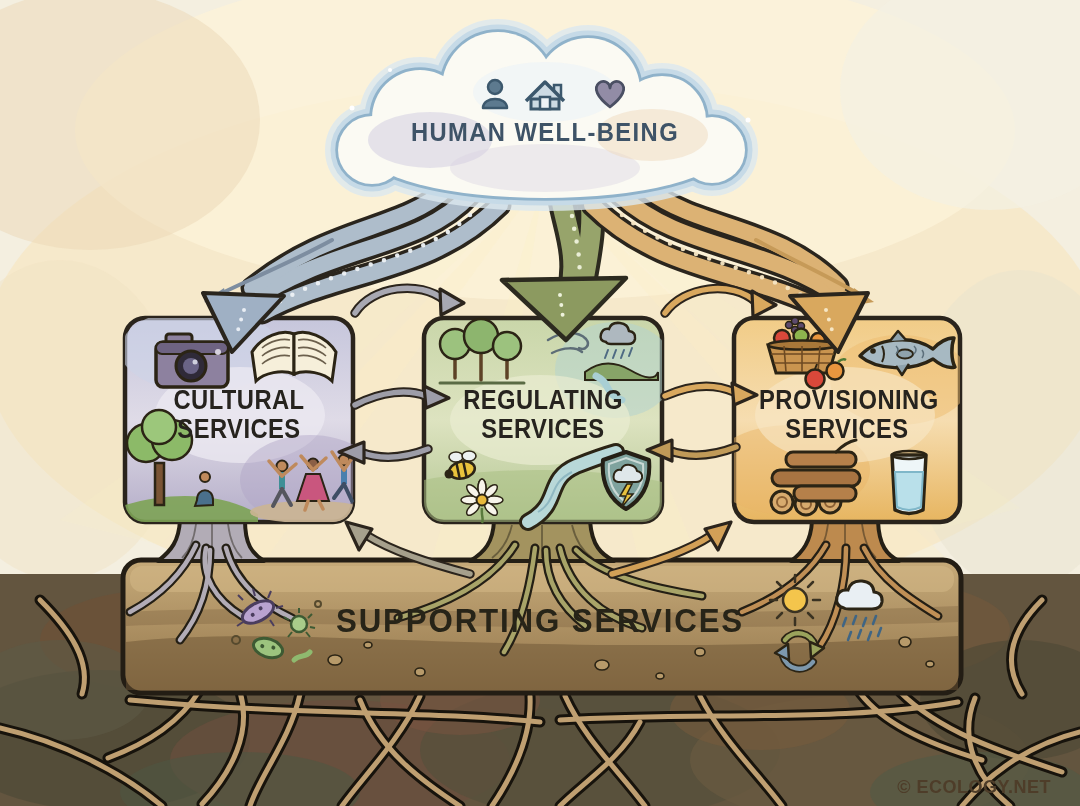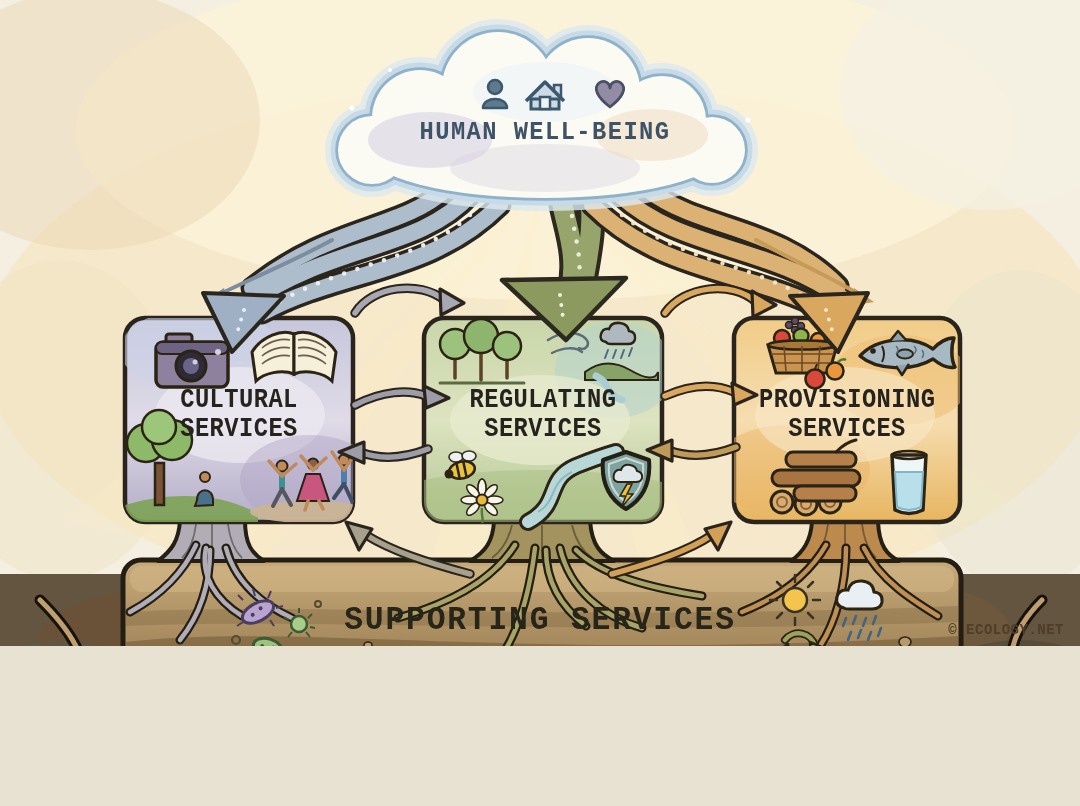--- a/index.html
+++ b/index.html
@@ -1,36 +1,36 @@
 <!DOCTYPE html>
 <html><head>
 <meta charset="utf-8">
 <style>
   html,body{margin:0;padding:0;background:#e8e2d2;}
   .scene{
-    position:relative;width:1080px;height:646px;overflow:hidden;
+    position:relative;width:1080px;height:806px;overflow:hidden;
     background:#f9a8d4;
-    font-family:Liberation Mono, monospace;
+    font-family:Liberation Sans, sans-serif;
   }
   .scene svg{position:absolute;left:0;top:0;}
   .label{
     position:absolute;color:#26231e;font-weight:bold;text-align:center;
     transform-origin:center;letter-spacing:.5px;line-height:29px;
   }
   .box-title{width:200px;font-size:27px;transform:scaleX(.88);}
   .wellbeing{
     width:420px;font-size:25px;color:#3e5367;letter-spacing:1.5px;
     transform:scaleX(.95);white-space:nowrap;
   }
   .supporting{
     width:600px;font-size:34px;color:#272418;letter-spacing:2px;
     transform:scaleX(.92);white-space:nowrap;
   }
   .credit{
-    position:absolute;right:16px;bottom:8px;font-size:14px;font-weight:bold;
+    position:absolute;right:29px;bottom:8px;font-size:18px;font-weight:bold;
     color:#4e3d29;letter-spacing:.5px;
   }
 </style>
 </head>
 <body>
 
 <div class="scene">
 
 <svg width="1080" height="806" viewBox="0 0 1080 806">
   <defs>

